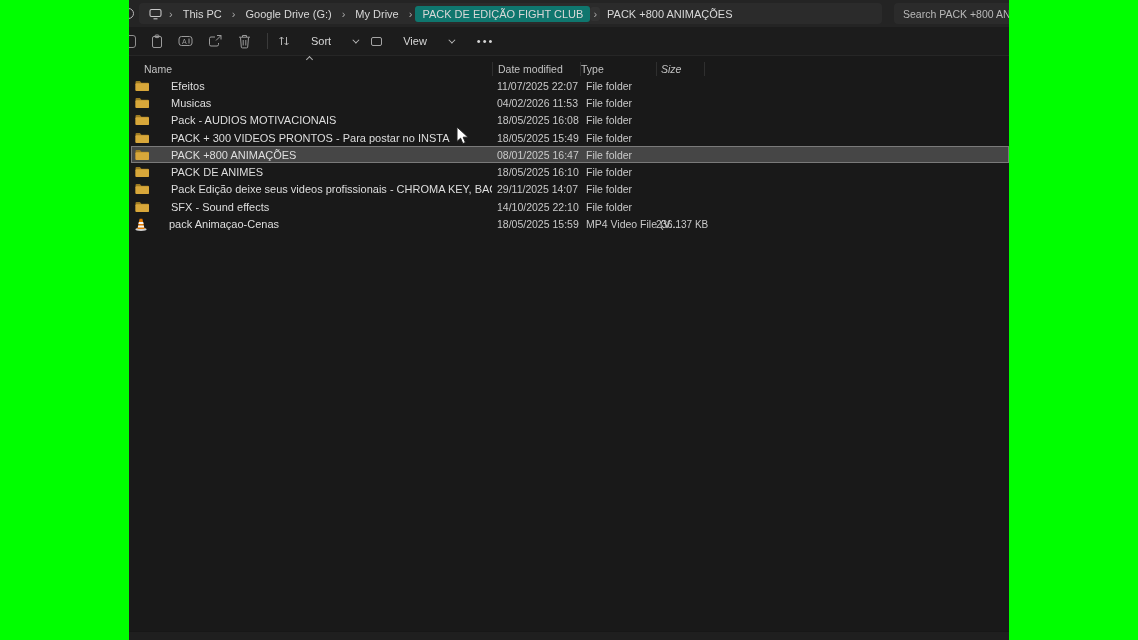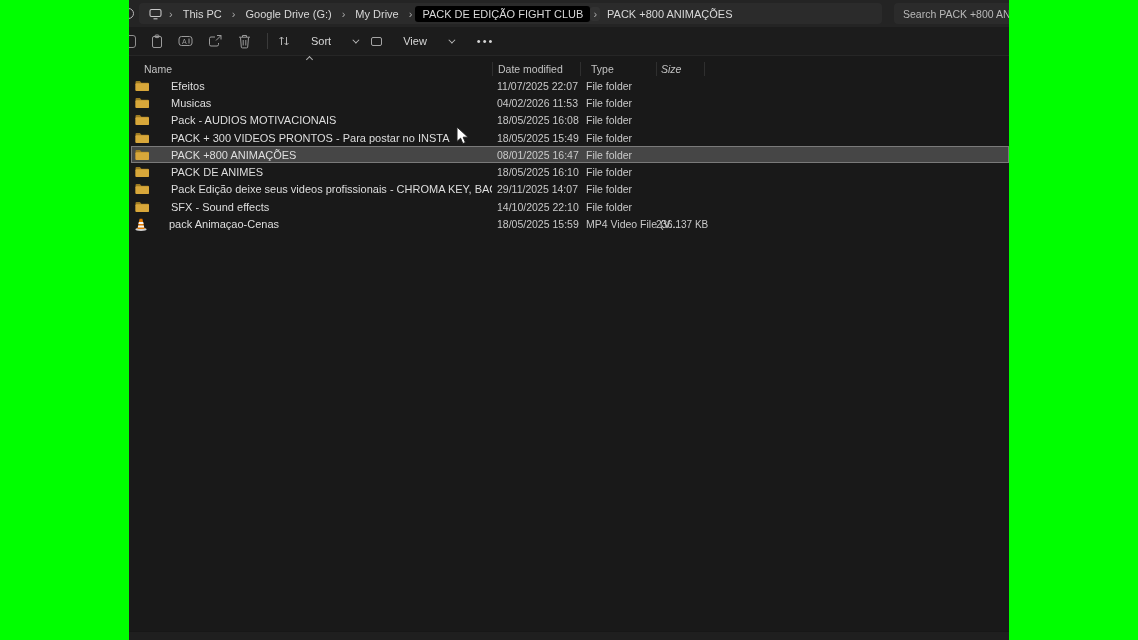--- a/index.html
+++ b/index.html
@@ -20,21 +20,21 @@
     position:absolute; left:-6px; top:8px; width:11px; height:11px;
     border:1.5px solid #b9b9b9; border-radius:50%;
   }
   .address-bar {
     position:absolute; left:10px; top:3px; width:743px; height:21px;
     background:#2b2b2b; border-radius:4px;
     display:flex; align-items:center; padding:0 6px;
     font-size:11px; color:#d8d8d8; white-space:nowrap;
   }
   .crumb { padding:2px 7px; border-radius:3px; cursor:default; }
-  .crumb.hl { background:#000000; }
+  .crumb.hl { background:#0f766e; }
   .crumb-chev { color:#a8a8a8; font-size:11px; padding:1px 3px; border-radius:3px; }
   .crumb-chev.hl { background:#323232; }
   .addr-device-icon { display:flex; align-items:center; margin:0 4px 0 4px; }
   .search-box {
     position:absolute; left:765px; top:3px; width:122px; height:21px;
     background:#2b2b2b; border-radius:4px; overflow:hidden;
     display:flex; align-items:center; padding-left:9px;
   }
   .search-box input {
     background:transparent; border:none; outline:none;
@@ -62,21 +62,21 @@
   .more-dots { color:#d6d6d6; font-size:11px; letter-spacing:2px; margin-left:10px; }
   
   .grid { display:grid; grid-template-columns:361px 88px 76px 49px; }
   .headers {
     position:relative; margin:4px 0 0 2px; height:17px;
     font-size:10.5px; color:#c2c2c2; align-items:center;
   }
   .hc-name { padding-left:13px; }
   .hc { border-left:1px solid #2f2f2f; height:14px; display:flex; align-items:center; }
   .hc-date { padding-left:5px; }
-  .hc-type { padding-left:10px; }
+  .hc-type { padding-left:0; }
   .hc-size { padding-left:4px; border-right:1px solid #2f2f2f;font-style:italic; }
   .sort-asc {
     position:absolute; left:176px; top:-3px; width:5px; height:5px;
     border-left:1px solid #b0b0b0; border-top:1px solid #b0b0b0;
     transform:rotate(45deg);
   }
   
   .rows { margin-left:2px; }
   .row { height:17.3px; align-items:center; font-size:11px; color:#dedede; cursor:default; }
   .row.selected { background:#464646; outline:1px solid #7a7a7a; outline-offset:-1px; }

